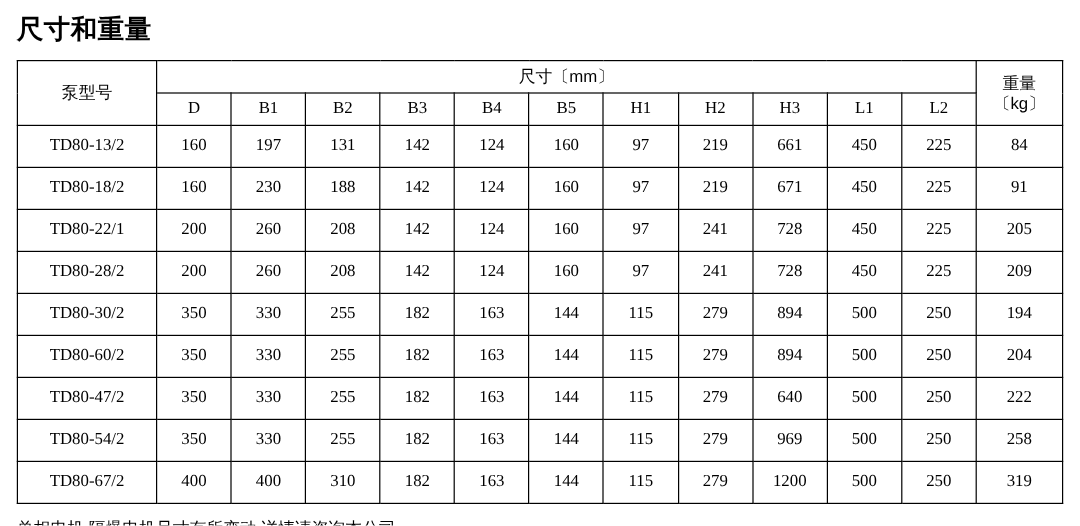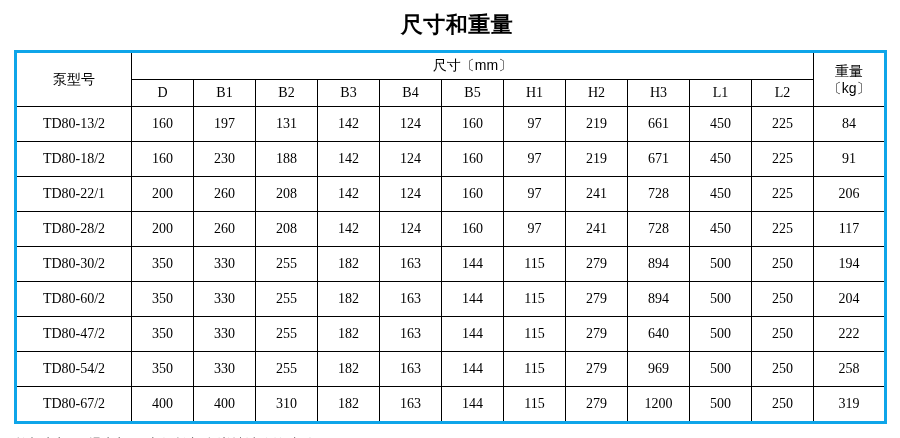--- a/index.html
+++ b/index.html
@@ -21,30 +21,29 @@
     box-sizing: border-box;
     padding: 0;
   }
   .page-title {
     font-family: "Liberation Sans", "DejaVu Sans", sans-serif;
     font-weight: bold;
     font-size: 22px;
     line-height: 1;
     margin: 14px 0 0 14px;
     letter-spacing: 0.5px;
-    text-align: center;
   }
   .table-wrap {
     margin: 14px 14px 0 14px;
   }
   table.spec {
     border-collapse: collapse;
     width: 872px;
     table-layout: fixed;
-    border: 3px solid #0ea5e9;
+    border: 1px solid #0ea5e9;
   }
   table.spec th,
   table.spec td {
     border: 1px solid #000;
     text-align: center;
     vertical-align: middle;
     font-weight: normal;
     font-size: 14px;
     padding: 0;
   }
@@ -181,36 +180,36 @@
           <td>260</td>
           <td>208</td>
           <td>142</td>
           <td>124</td>
           <td>160</td>
           <td>97</td>
           <td>241</td>
           <td>728</td>
           <td>450</td>
           <td>225</td>
-          <td>206</td>
+          <td>205</td>
         </tr>
         <tr>
           <td class="model">TD80-28/2</td>
           <td>200</td>
           <td>260</td>
           <td>208</td>
           <td>142</td>
           <td>124</td>
           <td>160</td>
           <td>97</td>
           <td>241</td>
           <td>728</td>
           <td>450</td>
           <td>225</td>
-          <td>117</td>
+          <td>209</td>
         </tr>
         <tr>
           <td class="model">TD80-30/2</td>
           <td>350</td>
           <td>330</td>
           <td>255</td>
           <td>182</td>
           <td>163</td>
           <td>144</td>
           <td>115</td>

